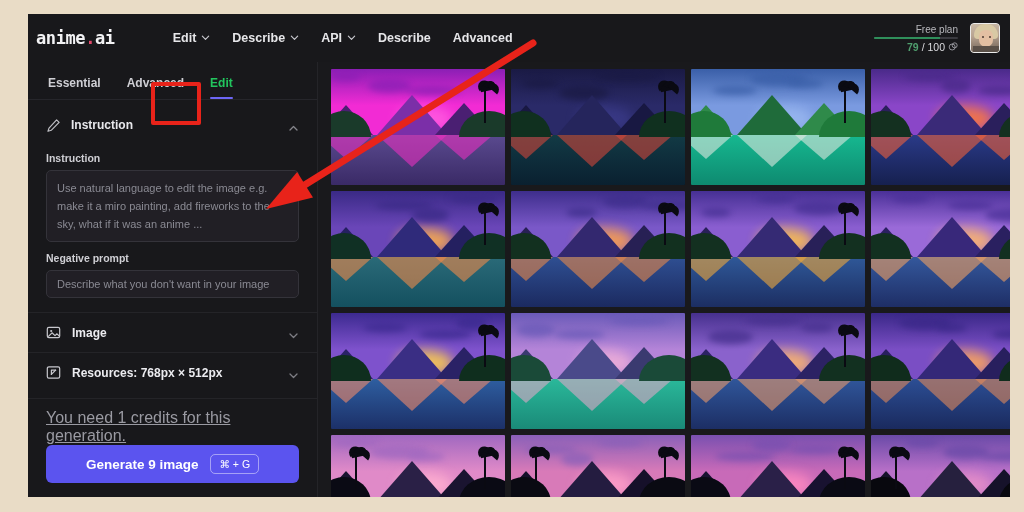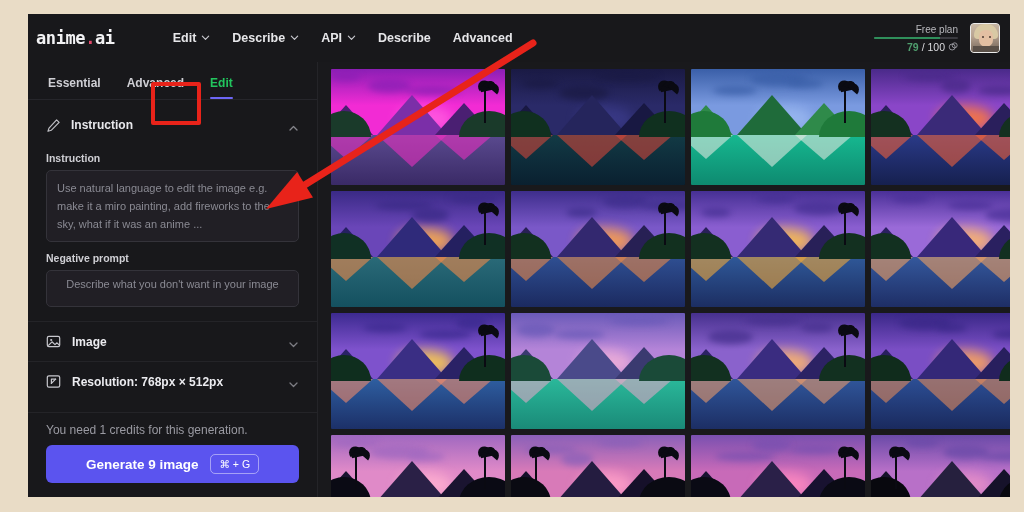--- a/index.html
+++ b/index.html
@@ -182,43 +182,43 @@
     color: #8d8d95;
     font-family: "Liberation Sans", sans-serif;
     font-size: 11px;
     line-height: 18px;
     padding: 8px 10px;
     resize: none;
     outline: none;
     display: block;
   }
   .textarea.instruction { height: 72px; }
-  .textarea.negative { height: 37px; line-height: 12px; padding-top: 7px; overflow: hidden; white-space: nowrap; text-align: center; }
+  .textarea.negative { height: 28px; line-height: 12px; padding-top: 7px; overflow: hidden; white-space: nowrap; }
   .textarea::placeholder { color: #8a8a93; }
 
   .collapse-row {
     display: flex; align-items: center; gap: 11px;
     height: 40px;
     padding: 0 18px;
     cursor: pointer;
     border-top: 1px solid #242428;
   }
   .collapse-row .cicon { width: 15px; height: 15px; opacity: .9; flex: 0 0 auto; }
   .collapse-row .clabel { font-size: 12px; font-weight: 700; color: #ececf0; flex: 1 1 auto; white-space: nowrap; }
   .collapse-row .ccaret { width: 11px; height: 11px; opacity: .6; flex: 0 0 auto; }
 
   .footer-gen {
     position: absolute; left: 0; right: 0; bottom: 0;
     border-top: 1px solid #242428;
     padding: 10px 18px 14px 18px;
     background: #18181b;
   }
   .credits-note {
-    font-size: 12px; color: #9a9aa2;
-    margin-bottom: 8px;
+    font-size: 16px; color: #9a9aa2;
+    text-decoration: underline;
   }
   .gen-btn {
     width: 100%; height: 38px;
     background: #5b54ef;
     border: none; border-radius: 6px;
     color: #fff;
     font-family: "Liberation Sans", sans-serif;
     font-size: 13.5px; font-weight: 700;
     display: flex; align-items: center; justify-content: center;
     gap: 12px;
@@ -393,21 +393,21 @@
               <path d="M2 4 L5.5 7.5 L9 4" fill="none" stroke="#c0c0c8" stroke-width="1.3" stroke-linecap="round" stroke-linejoin="round"></path>
             </svg></span>
       </div>
 
       <div class="collapse-row">
         <span class="cicon"><svg viewBox="0 0 15 15" width="15" height="15">
               <rect x="1.3" y="1.8" width="12.4" height="11.4" rx="1.6" fill="none" stroke="#dcdce2" stroke-width="1.2"></rect>
               <path d="M9.6 5.2 H5.4 V9.4" fill="none" stroke="#dcdce2" stroke-width="1.2" stroke-linecap="round" stroke-linejoin="round"></path>
               <path d="M5.4 9.4 L9.6 5.2" fill="none" stroke="#dcdce2" stroke-width="1.2" stroke-linecap="round"></path>
             </svg></span>
-        <span class="clabel">Resolution: 768px × 512px</span>
+        <span class="clabel">Resources: 768px × 512px</span>
         <span class="ccaret"><svg viewBox="0 0 11 11" width="11" height="11">
               <path d="M2 4 L5.5 7.5 L9 4" fill="none" stroke="#c0c0c8" stroke-width="1.3" stroke-linecap="round" stroke-linejoin="round"></path>
             </svg></span>
       </div>
 
       <div class="footer-gen">
         <div class="credits-note">You need 1 credits for this generation.</div>
         <button class="gen-btn">
           <span>Generate 9 image</span>
           <span class="kbd">⌘ + G</span>

